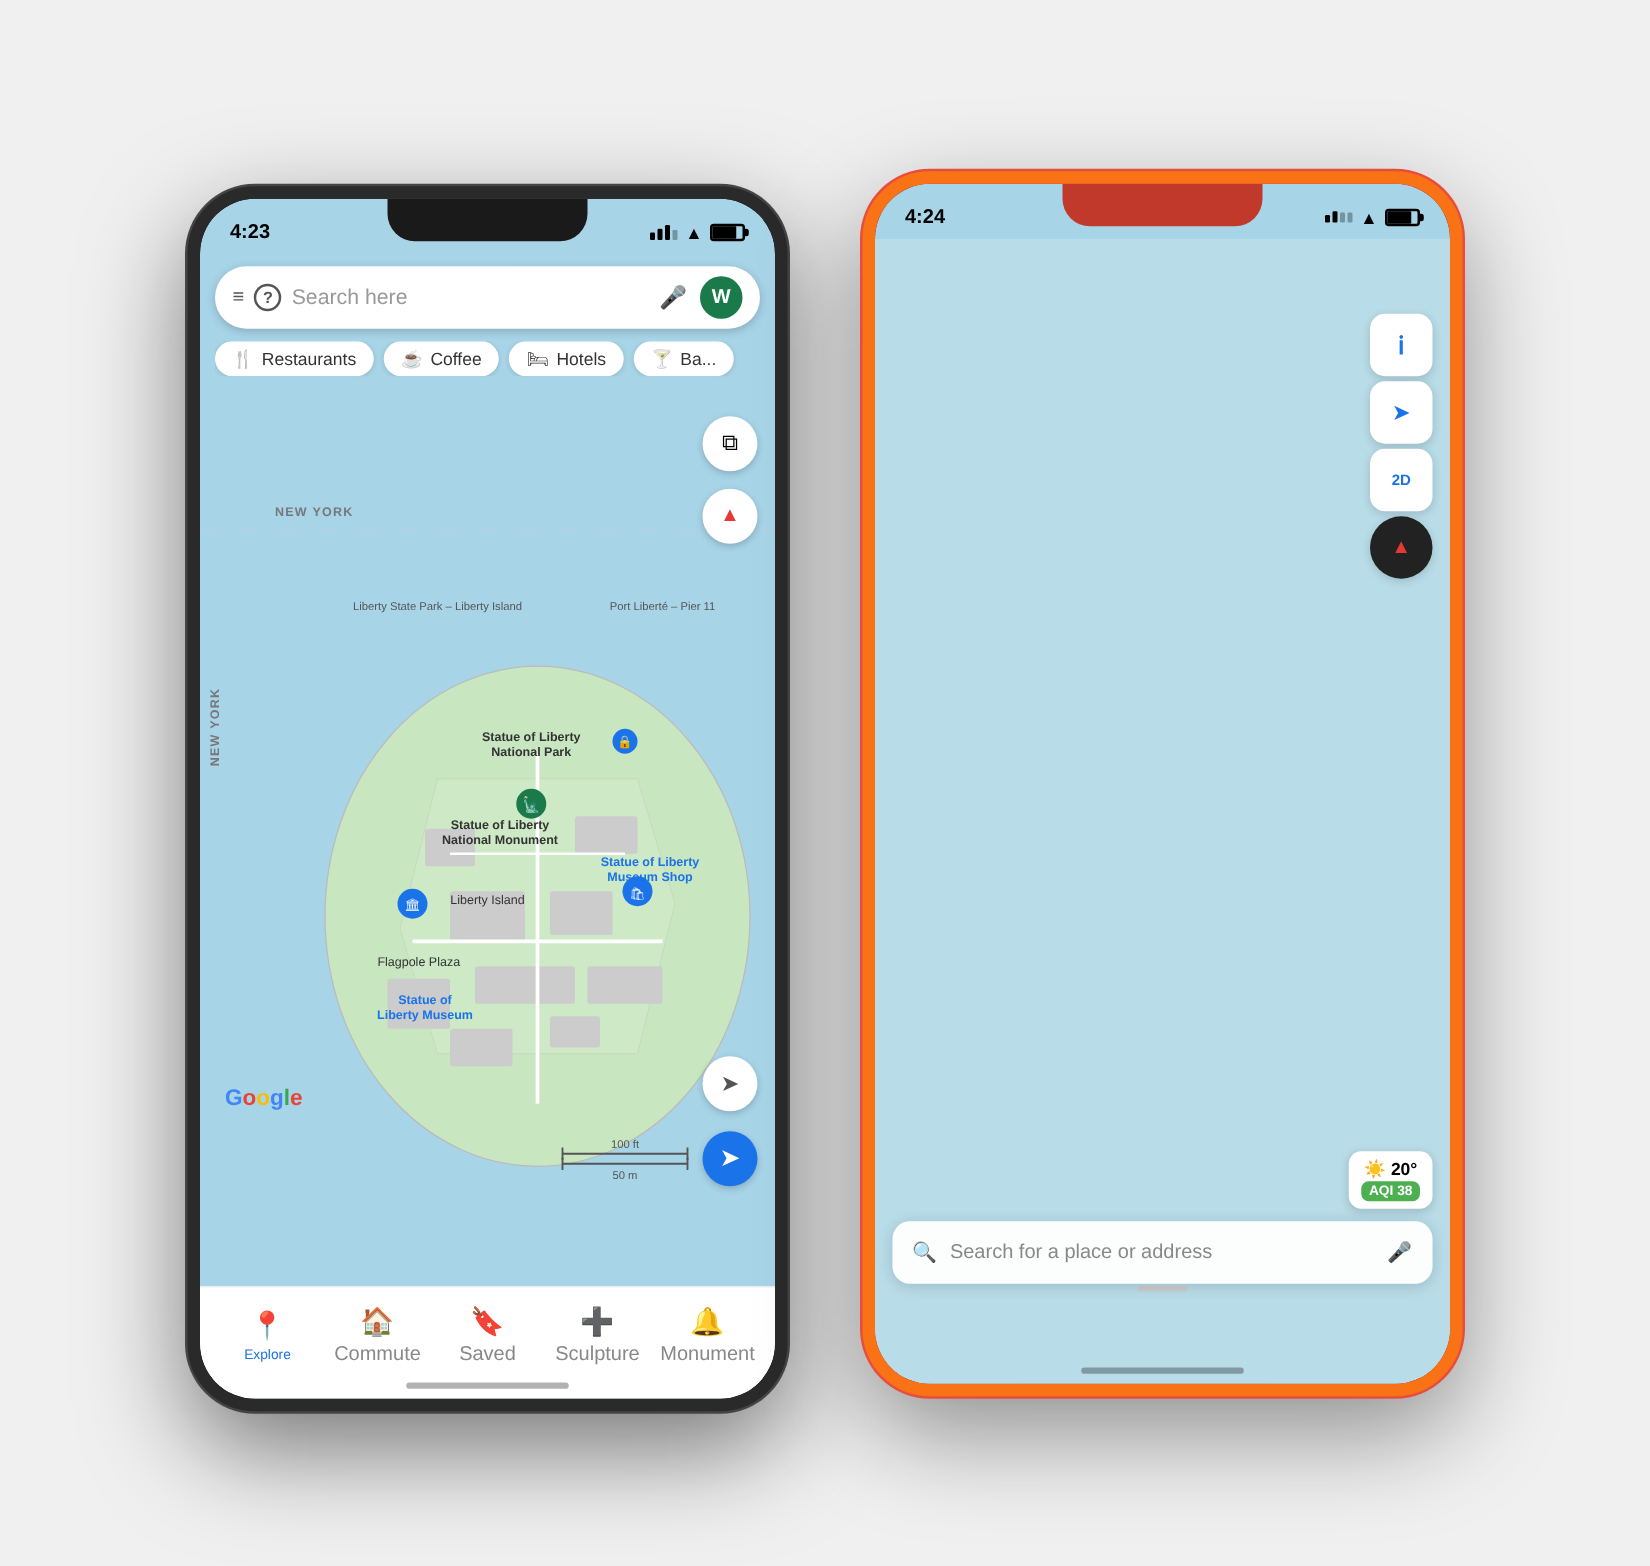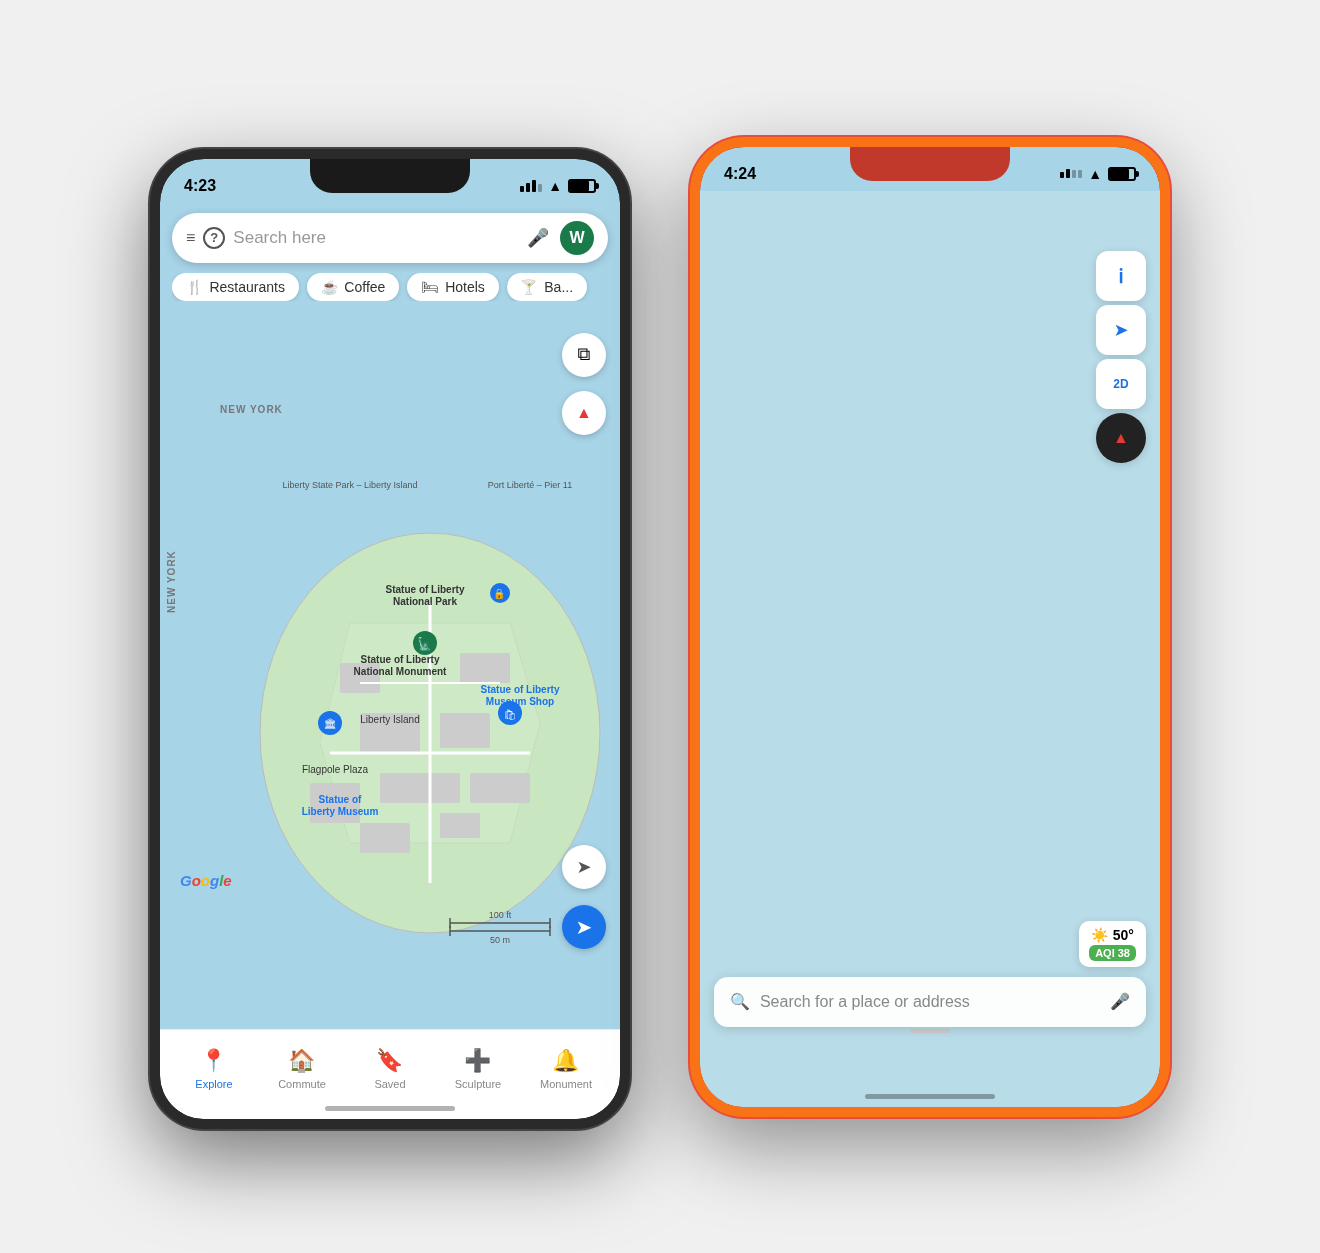--- a/index.html
+++ b/index.html
@@ -257,23 +257,22 @@
       bottom: 80px;
       background: #1a73e8;
       color: white;
     }
 
     
     .google-logo {
       position: absolute;
       bottom: 140px;
       left: 20px;
-      font-size: 15px;
+      font-size: 18px;
       font-weight: bold;
-      font-style: italic;
     }
     .g-blue { color: #4285F4; }
     .g-red { color: #EA4335; }
     .g-yellow { color: #FBBC05; }
     .g-green { color: #34A853; }
 
     
     .bottom-nav {
       height: 90px;
       background: white;
@@ -289,21 +288,21 @@
       display: flex;
       flex-direction: column;
       align-items: center;
       gap: 4px;
       flex: 1;
     }
     .nav-icon {
       font-size: 22px;
     }
     .nav-label {
-      font-size: 11px;
+      font-size: 16px;
       color: #888;
     }
     .nav-label-blue {
       font-size: 11px;
       color: #1a73e8;
     }
     .nav-icon-blue {
       color: #1a73e8;
     }
 
@@ -704,21 +703,21 @@
             <span style="color:#1a73e8;font-weight:bold;font-size:12px;">2D</span>
           </div>
           <div class="right-control-btn" style="background:#222;border-radius:50%;">
             <span style="color:#e53935;font-size:16px;">▲</span>
           </div>
         </div>
 
         <div class="weather-widget">
           <div class="weather-top">
             <span>☀️</span>
-            <span>50°</span>
+            <span>20°</span>
           </div>
           <div class="aqi-badge">AQI 38</div>
         </div>
 
         <div class="drag-handle"></div>
 
         <div class="apple-search-bar">
           <span class="apple-search-icon">🔍</span>
           <span class="apple-search-text">Search for a place or address</span>
           <span class="apple-mic">🎤</span>

